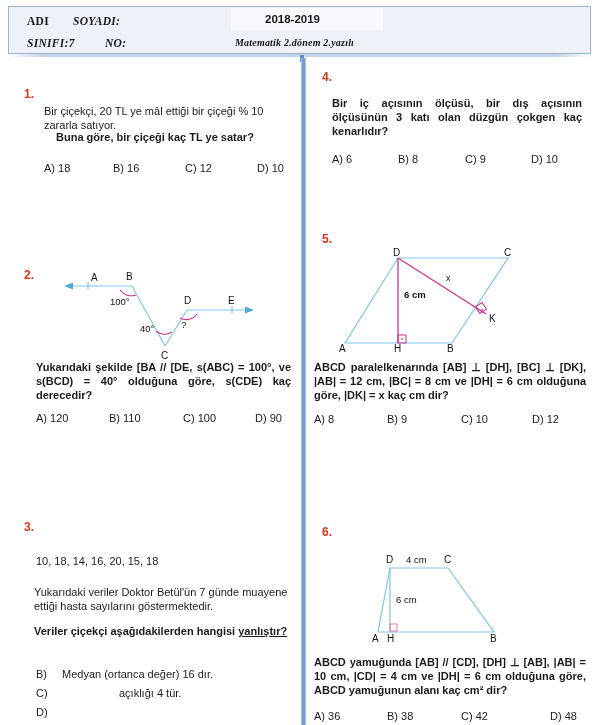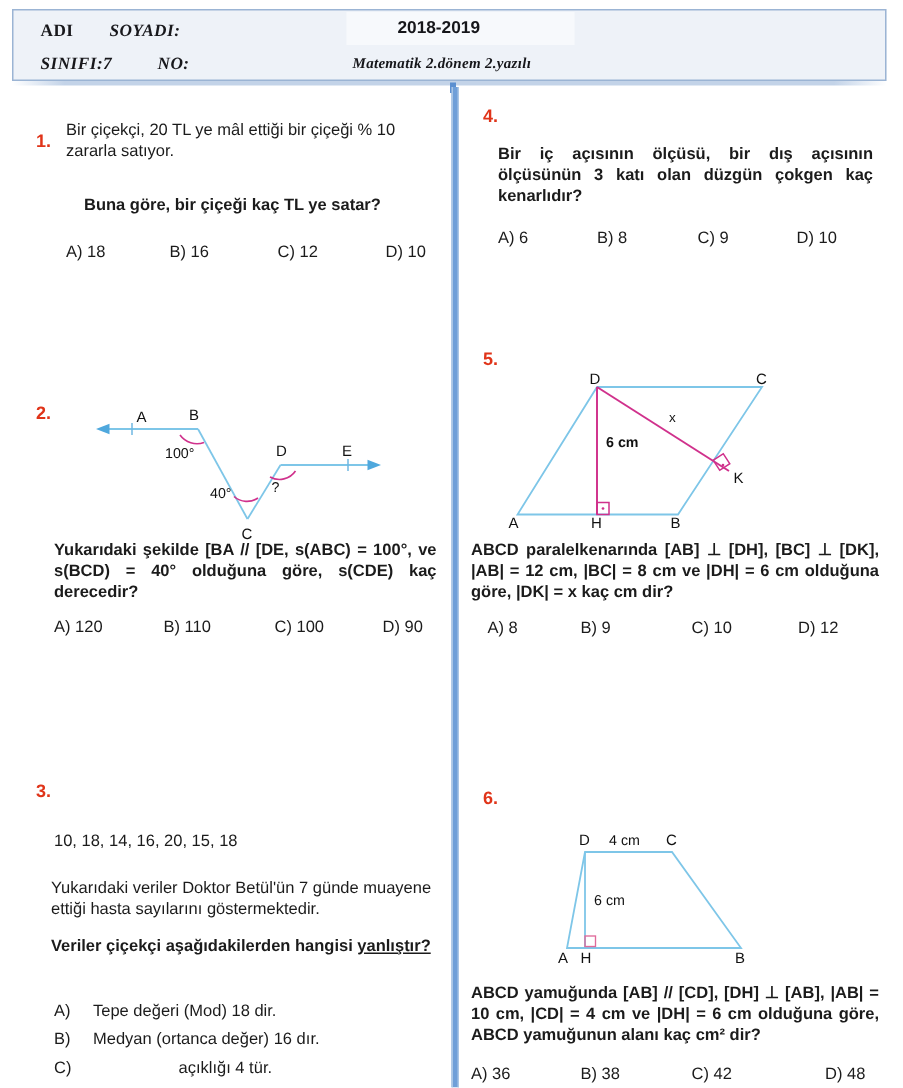--- a/index.html
+++ b/index.html
@@ -134,21 +134,21 @@
   <div class="hdr-no">NO:</div>
   <div class="hdr-year">2018-2019</div>
   <div class="hdr-subject">Matematik 2.dönem 2.yazılı</div>
 </div>
 <div class="hdr-shadow"></div>
 <div class="hdr-tick"></div>
 
 <div class="col-divider"></div>
 
 <div class="q-num" style="left:24px; top:87px;">1.</div>
-<div class="q-text" style="left:44px; top:80px; width:246px;">Bir çiçekçi, 20 TL ye mâl ettiği bir çiçeği % 10 zararla satıyor.</div>
+<div class="q-text" style="left:44px; top:104px; width:246px;">Bir çiçekçi, 20 TL ye mâl ettiği bir çiçeği % 10 zararla satıyor.</div>
 <div class="q-text bold" style="left:44px; top:130px; width:250px;padding-left:12px;">Buna göre, bir çiçeği kaç TL ye satar?</div>
 <div class="opt-row" style="left:44px; top:162px; width:250px; height:14px;">
   <span style="left:0px;">A) 18</span>
   <span style="left:69px;">B) 16</span>
   <span style="left:141px;">C) 12</span>
   <span style="left:213px;">D) 10</span>
 </div>
 
 <div class="q-num" style="left:24px; top:268px;">2.</div>
 <div class="fig" style="left:60px; top:268px;">
@@ -189,21 +189,20 @@
   <span style="left:219px;">D) 90</span>
 </div>
 
 <div class="q-num" style="left:24px; top:520px;">3.</div>
 <div class="q-text" style="left:36px; top:554px; width:260px;">10, 18, 14, 16, 20, 15, 18</div>
 <div class="q-text" style="left:34px; top:585px; width:258px;">Yukarıdaki veriler Doktor Betül'ün 7 günde muayene ettiği hasta sayılarını göstermektedir.</div>
 <div class="q-text bold just" style="left:34px; top:624px; width:256px;">
   <span>Veriler çiçekçi aşağıdakilerden hangisi </span><span class="underline-u">yanlıştır?</span>
 </div>
 <div class="opt-list" style="left:36px; top:665px; width:258px;">
-  <span class="oi"><span class="lbl">A)</span><span>Tepe değeri (Mod) 18 dir.</span></span>
   <span class="oi"><span class="lbl">B)</span><span>Medyan (ortanca değer) 16 dır.</span></span>
   <span class="oi"><span class="lbl">C)</span><span style="margin-left:57px;">açıklığı 4 tür.</span></span>
   <span class="oi"><span class="lbl">D)</span></span>
 </div>
 
 <div class="q-num" style="left:322px; top:70px;">4.</div>
 <div class="q-text bold just" style="left:332px; top:96px; width:250px;">Bir iç açısının ölçüsü, bir dış açısının ölçüsünün 3 katı olan düzgün çokgen kaç kenarlıdır?</div>
 <div class="opt-row" style="left:332px; top:153px; width:252px; height:14px;">
   <span style="left:0px;">A) 6</span>
   <span style="left:66px;">B) 8</span>
@@ -232,21 +231,21 @@
     <text x="168" y="8" font-family="Liberation Sans, sans-serif" font-size="10" fill="#111">C</text>
     <text x="57" y="8" font-family="Liberation Sans, sans-serif" font-size="10" fill="#111">D</text>
     <text x="58" y="104" font-family="Liberation Sans, sans-serif" font-size="10" fill="#111">H</text>
     <text x="153" y="74" font-family="Liberation Sans, sans-serif" font-size="10" fill="#111">K</text>
     <text x="68" y="50" font-family="Liberation Sans, sans-serif" font-size="9.5" font-weight="bold" fill="#111">6 cm</text>
     <text x="110" y="33" font-family="Liberation Sans, sans-serif" font-size="9" fill="#111">x</text>
   </svg>
 </div>
 <div class="q-text bold just" style="left:314px; top:360px; width:272px;">ABCD paralelkenarında [AB] ⊥ [DH], [BC] ⊥ [DK], |AB| = 12 cm, |BC| = 8 cm ve |DH| = 6 cm olduğuna göre, |DK| = x kaç cm dir?</div>
 <div class="opt-row" style="left:314px; top:413px; width:272px; height:14px;">
-  <span style="left:0px;margin-left:11px;">A) 8</span>
+  <span style="left:0px;">A) 8</span>
   <span style="left:73px;">B) 9</span>
   <span style="left:147px;">C) 10</span>
   <span style="left:218px;">D) 12</span>
 </div>
 
 <div class="q-num" style="left:322px; top:525px;">6.</div>
 <div class="fig" style="left:370px; top:550px;">
   <svg width="140" height="92" viewBox="0 0 140 92">
 
     <polygon points="8,82 124,82 78,18 20,18" fill="none" stroke="#7ec6e8" stroke-width="1.2"></polygon>

